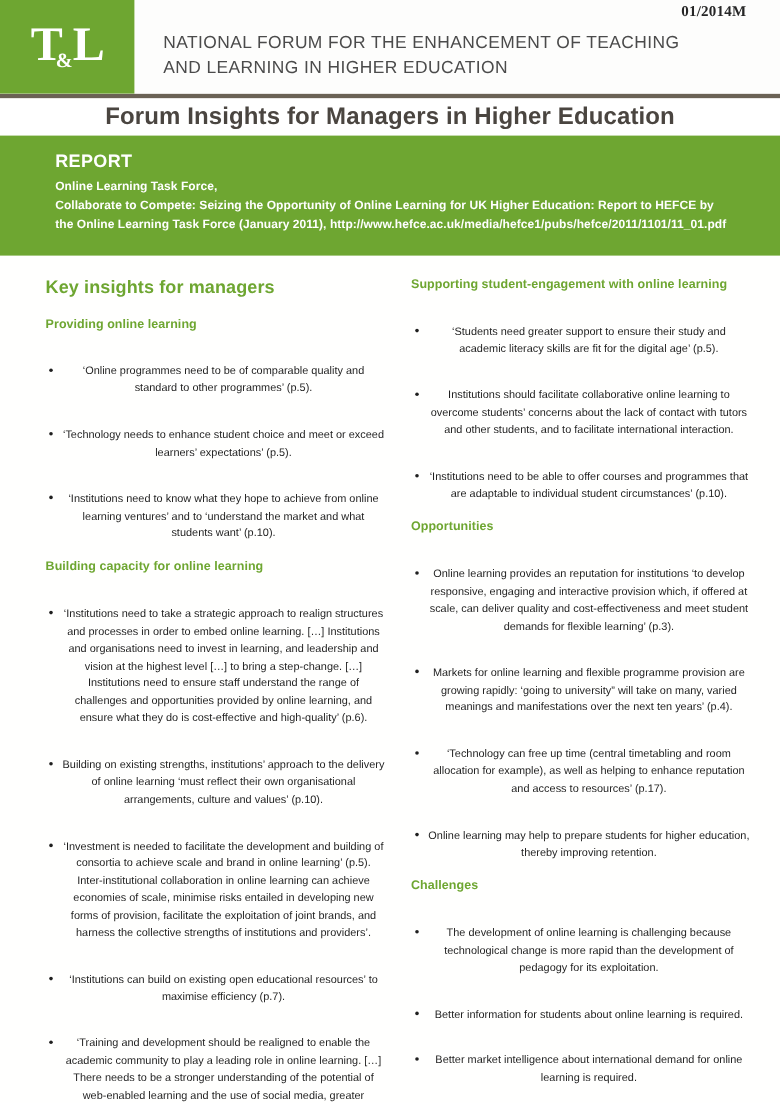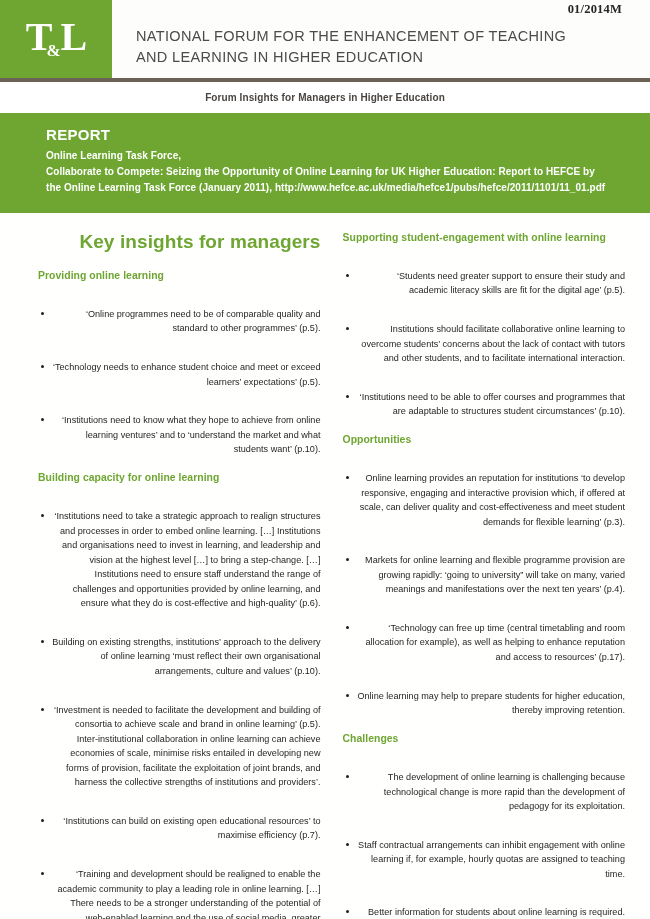--- a/index.html
+++ b/index.html
@@ -81,21 +81,21 @@
 
   
   .subtitle-band {
     height: 31px;
     background: #ffffff;
     display: flex;
     align-items: center;
     justify-content: center;
   }
   .subtitle-band-text {
-    font-size: 10px;
+    font-size: 20px;
     font-weight: bold;
     color: #4a4540;
     letter-spacing: 0.1px;
   }
 
   
   .report-panel {
     background: #6ea631;
     padding: 13px 28px 16px 46px;
     color: #ffffff;
@@ -121,25 +121,24 @@
     gap: 22px;
   }
   .col {
     width: 288px;
   }
   .col-right {
     padding-top: 0px;
   }
   .page-heading {
     color: #6ea631;
-    font-size: 19px;
+    font-size: 15px;
     font-weight: bold;
     letter-spacing: 0.1px;
     margin: 0 0 16px 0;
-    text-align: right;
   }
   .section-heading {
     color: #6ea631;
     font-size: 10.4px;
     font-weight: bold;
     line-height: 1.38;
     margin: 0 0 4px 0;
     letter-spacing: 0.05px;
   }
   .section-block {
@@ -151,21 +150,21 @@
     padding: 0;
   }
   ul.bullets > li {
     position: relative;
     padding-left: 14px;
     margin-bottom: 7px;
     font-size: 9.1px;
     line-height: 1.60;
     color: #1f1f1f;
     letter-spacing: 0.01px;
-    text-align: right;
+    text-align: center;
     margin-top: 24px;
   }
   ul.bullets > li:before {
     content: "";
     position: absolute;
     left: 3px;
     top: 5px;
     width: 3px;
     height: 3px;
     border-radius: 50%;
@@ -222,37 +221,36 @@
         </div>
     </div>
 
     <div class="col col-right">
       <div id="right-sections">
           <div class="section-block">
             <div class="section-heading">Supporting student-engagement with online learning</div>
             <ul class="bullets">
               <li>‘Students need greater support to ensure their study and academic literacy skills are fit for the digital age’ (p.5).</li>
               <li>Institutions should facilitate collaborative online learning to overcome students’ concerns about the lack of contact with tutors and other students, and to facilitate international interaction.</li>
-              <li>‘Institutions need to be able to offer courses and programmes that are adaptable to structures student circumstances’ (p.10).</li>
+              <li>‘Institutions need to be able to offer courses and programmes that are adaptable to individual student circumstances’ (p.10).</li>
             </ul>
           </div>
           <div class="section-block">
             <div class="section-heading">Opportunities</div>
             <ul class="bullets">
               <li>Online learning provides an reputation for institutions ‘to develop responsive, engaging and interactive provision which, if offered at scale, can deliver quality and cost-effectiveness and meet student demands for flexible learning’ (p.3).</li>
               <li>Markets for online learning and flexible programme provision are growing rapidly: ‘going to university” will take on many, varied meanings and manifestations over the next ten years’ (p.4).</li>
               <li>‘Technology can free up time (central timetabling and room allocation for example), as well as helping to enhance reputation and access to resources’ (p.17).</li>
               <li>Online learning may help to prepare students for higher education, thereby improving retention.</li>
             </ul>
           </div>
           <div class="section-block">
             <div class="section-heading">Challenges</div>
             <ul class="bullets">
               <li>The development of online learning is challenging because technological change is more rapid than the development of pedagogy for its exploitation.</li>
-              <li>Staff contractual arrangements can inhibit engagement with online learning if, for example, hourly quotas are assigned to teaching time.</li>
               <li>Better information for students about online learning is required.</li>
               <li>Better market intelligence about international demand for online learning is required.</li>
             </ul>
           </div>
         </div>
     </div>
 
   </div>
 </div>
 

